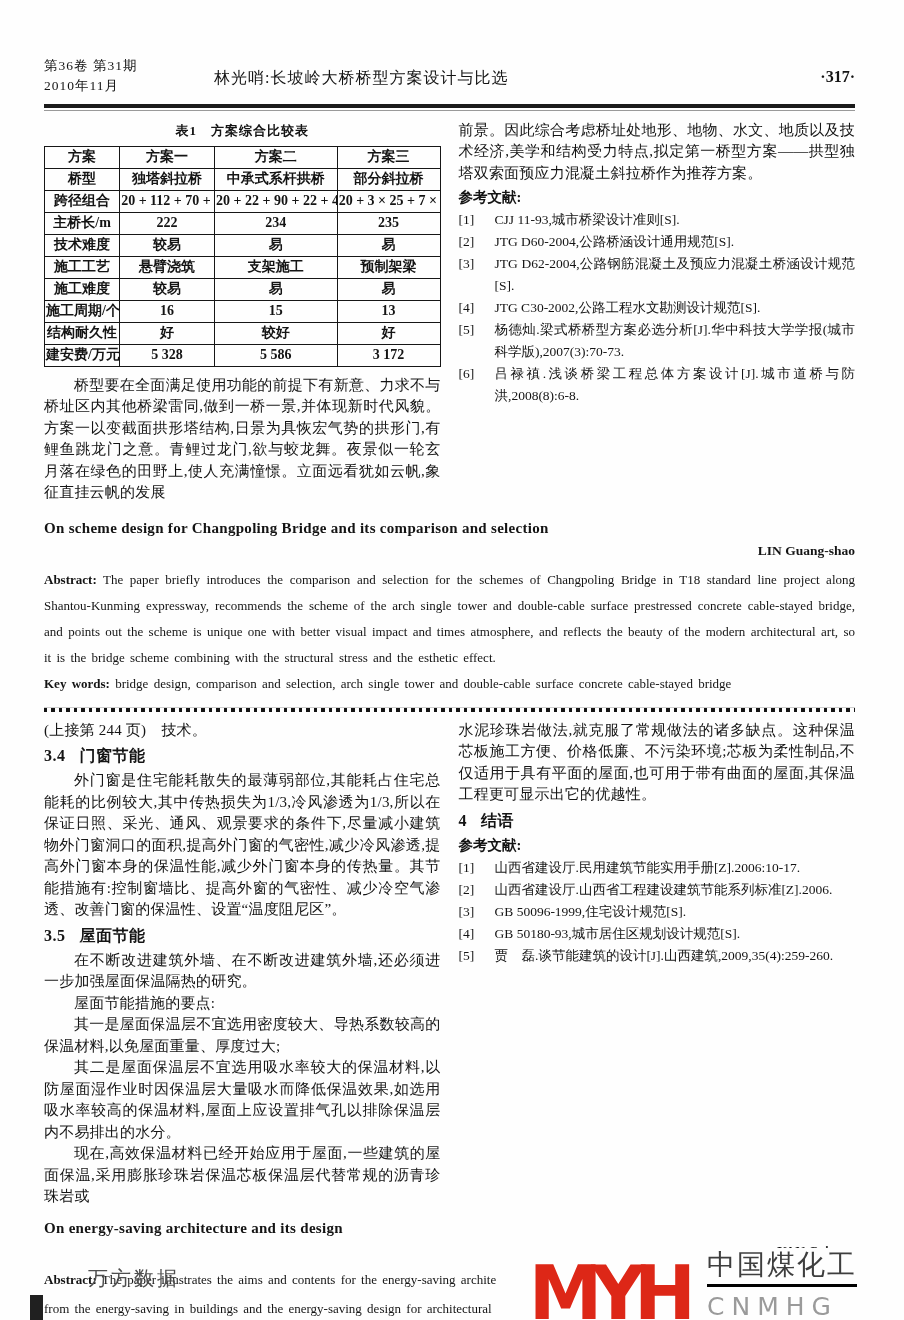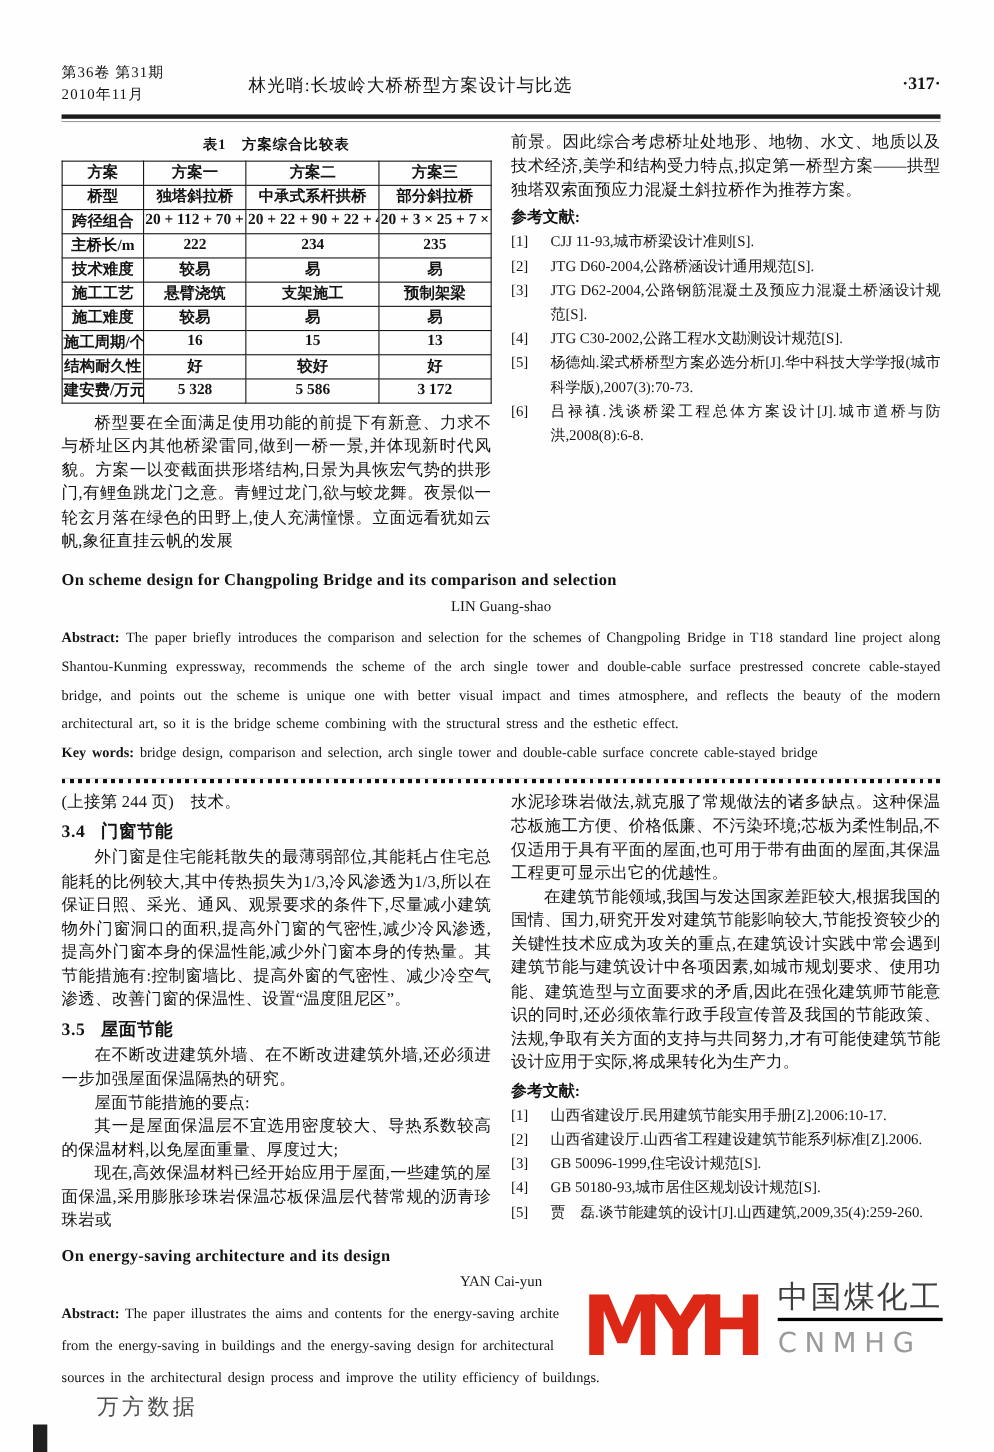--- a/index.html
+++ b/index.html
@@ -4,21 +4,21 @@
 <style>
   * { margin:0; padding:0; box-sizing:border-box; }
   html,body { background:#e8e8e8; }
   .page {
     position:relative;
     width:904px; height:1320px;
     margin:0 auto;
     background:#fefefe;
     color:#141414;
     font-family:"Liberation Serif", serif;
-    padding:56px 49px 0 56px;
+    padding:56px 49px 0 44px;
     overflow:hidden;
   }
   
   .page-header { display:flex; align-items:flex-start; }
   .hdr-left { width:170px; font-size:13.5px; line-height:1.5; letter-spacing:1px; }
   .hdr-center { flex:1; font-size:16px; padding-top:12px; letter-spacing:1px; font-weight:400; }
   .hdr-right { width:80px; text-align:right; font-size:16px; font-weight:bold; padding-top:12px; }
   .head-rule { height:4px; background:#1b1b1b; margin-top:7px; box-shadow:0 2px 0 #fff, 0 3px 0 #9a9a9a; }
   
   .two-col { display:flex; gap:18px; margin-top:12px; }
@@ -38,21 +38,21 @@
   .cn-heading { font-size:16px; font-weight:bold; margin:5px 0 3px; letter-spacing:.5px; }
   .cn-heading .num { margin-right:14px; }
   
   .refs-heading { font-size:14.5px; font-weight:bold; margin:4px 0 2px; }
   .ref-item { display:flex; font-size:13.5px; line-height:22px; }
   .ref-num { width:36px; flex:0 0 36px; }
   .ref-text { flex:1; text-align:justify; }
   
   .english-block { margin-top:16px; position:relative; }
   .en-title { font-size:15px; font-weight:bold; letter-spacing:.3px; }
-  .en-author { text-align:center; font-size:13.5px; font-weight:normal; margin-top:6px; }
+  .en-author { text-align:right; font-size:13.5px; font-weight:bold; margin-top:6px; }
   .en-abstract { font-size:13px; line-height:26px; text-align:justify; margin-top:8px; word-spacing:2px; }
   .en-keywords { font-size:13px; line-height:26px; word-spacing:2px; }
   .abs-line { display:flex; justify-content:space-between; font-size:13px; line-height:29px; word-spacing:2px; }
   .lbl { font-weight:bold; }
   
   .ornament-divider {
     height:5px; margin:10px 0 8px;
     background:repeating-linear-gradient(90deg,#141414 0 3.5px,transparent 3.5px 7.5px);
     border-top:1px solid #cfcfcf;
   }
@@ -219,25 +219,28 @@
       <div class="cn-heading">
         <span class="num">3.4</span><span>门窗节能</span>
       </div>
       <p class="cn">外门窗是住宅能耗散失的最薄弱部位,其能耗占住宅总能耗的比例较大,其中传热损失为1/3,冷风渗透为1/3,所以在保证日照、采光、通风、观景要求的条件下,尽量减小建筑物外门窗洞口的面积,提高外门窗的气密性,减少冷风渗透,提高外门窗本身的保温性能,减少外门窗本身的传热量。其节能措施有:控制窗墙比、提高外窗的气密性、减少冷空气渗透、改善门窗的保温性、设置“温度阻尼区”。</p>
       <div class="cn-heading">
         <span class="num">3.5</span><span>屋面节能</span>
       </div>
       <p class="cn">在不断改进建筑外墙、在不断改进建筑外墙,还必须进一步加强屋面保温隔热的研究。</p>
       <p class="cn">屋面节能措施的要点:</p>
       <p class="cn">其一是屋面保温层不宜选用密度较大、导热系数较高的保温材料,以免屋面重量、厚度过大;</p>
+      <p class="cn">其二是屋面保温层不宜选用吸水率较大的保温材料,以防屋面湿作业时因保温层大量吸水而降低保温效果,如选用吸水率较高的保温材料,屋面上应设置排气孔以排除保温层内不易排出的水分。</p>
       <p class="cn">现在,高效保温材料已经开始应用于屋面,一些建筑的屋面保温,采用膨胀珍珠岩保温芯板保温层代替常规的沥青珍珠岩或</p>
     </div>
     <div class="col">
       <p class="cn noindent">水泥珍珠岩做法,就克服了常规做法的诸多缺点。这种保温芯板施工方便、价格低廉、不污染环境;芯板为柔性制品,不仅适用于具有平面的屋面,也可用于带有曲面的屋面,其保温工程更可显示出它的优越性。</p>
-      <p class="cn">在建筑节能领域,我国与发达国家差距较大,根据我国的国情、国力,研究开发对建筑节能影响较大,节能投资较少的关键性技术应成为攻关的重点,在建筑设计实践中常会遇到建筑节能与建筑设计中各项因素,如城市规划要求、使用功能、建筑造型与立面要求的矛盾,因此在强化建筑师节能意识的同时,还必须依靠行政手段宣传普及我国的节能政策、法规,争取有关方面的支持与共同努力,才有可能使建筑节能设计应用于实际,将成果转化为生产力。</p>
+      <div class="cn-heading">
+        <span class="num">4</span><span>结语</span>
+      </div>
       <div class="refs-heading">参考文献:</div>
       <div>
           <div class="ref-item">
             <span class="ref-num">[1]</span>
             <span class="ref-text">山西省建设厅.民用建筑节能实用手册[Z].2006:10-17.</span>
           </div>
           <div class="ref-item">
             <span class="ref-num">[2]</span>
             <span class="ref-text">山西省建设厅.山西省工程建设建筑节能系列标准[Z].2006.</span>
           </div>

